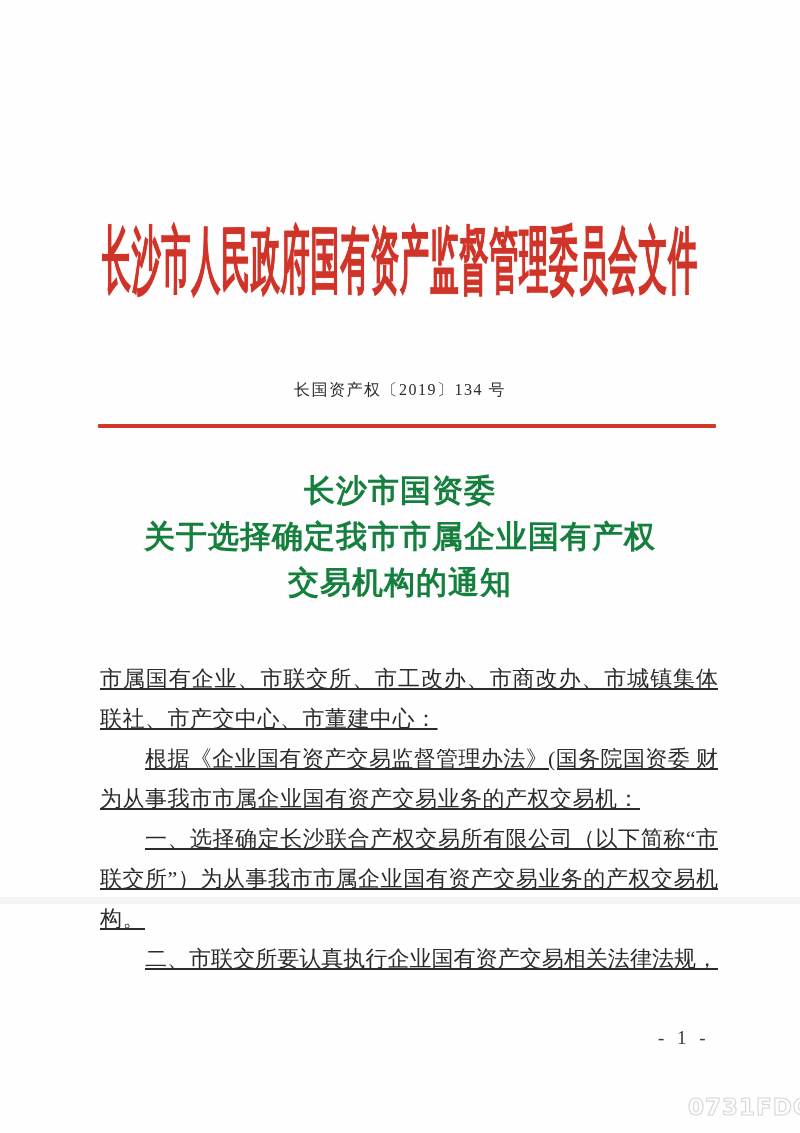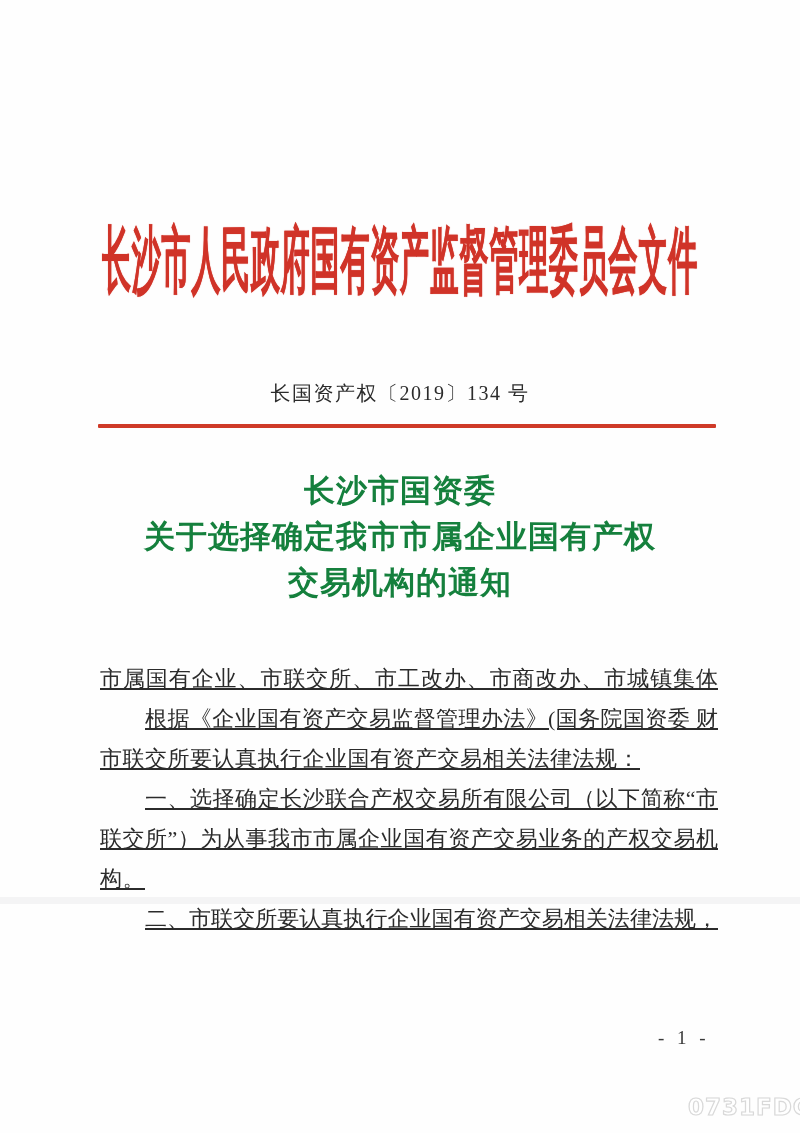--- a/index.html
+++ b/index.html
@@ -36,21 +36,21 @@
     transform: scaleY(2.5);
     transform-origin: center center;
     text-shadow: 0 0 0.5px var(--header-red, #d03328);
   }
   .doc-number {
     position: absolute;
     top: 380px;
     left: 0;
     width: 100%;
     text-align: center;
-    font-size: 20px;
+    font-size: 16px;
     letter-spacing: 1.5px;
     color: var(--text-black, #2b2b2b);
     white-space: nowrap;
   }
   .red-rule {
     position: absolute;
     top: 424px;
     left: 98px;
     width: 618px;
     height: 4px;
@@ -145,22 +145,23 @@
   <div class="red-rule"></div>
 
   <div class="doc-title">
     <div class="doc-title-line">长沙市国资委</div>
     <div class="doc-title-line">关于选择确定我市市属企业国有产权</div>
     <div class="doc-title-line">交易机构的通知</div>
   </div>
 
   <div class="body-text" id="body-lines">
       <div class="body-line justify">市属国有企业、市联交所、市工改办、市商改办、市城镇集体</div>
+      <div class="body-line">联社、市产交中心、市董建中心：</div>
       <div class="body-line indent justify">根据《企业国有资产交易监督管理办法》(国务院国资委 财</div>
-      <div class="body-line">市联交所要认真执行企业国有资产交易相关法律法规：</div>
+      <div class="body-line">为从事我市市属企业国有资产交易业务的产权交易机：</div>
       <div class="body-line indent justify">一、选择确定长沙联合产权交易所有限公司（以下简称“市</div>
       <div class="body-line justify">联交所”）为从事我市市属企业国有资产交易业务的产权交易机</div>
       <div class="body-line">构。</div>
       <div class="body-line indent justify">二、市联交所要认真执行企业国有资产交易相关法律法规，</div>
     </div>
 
   <div class="scan-artifact"></div>
 
   <div class="page-number">- 1 -</div>
 

